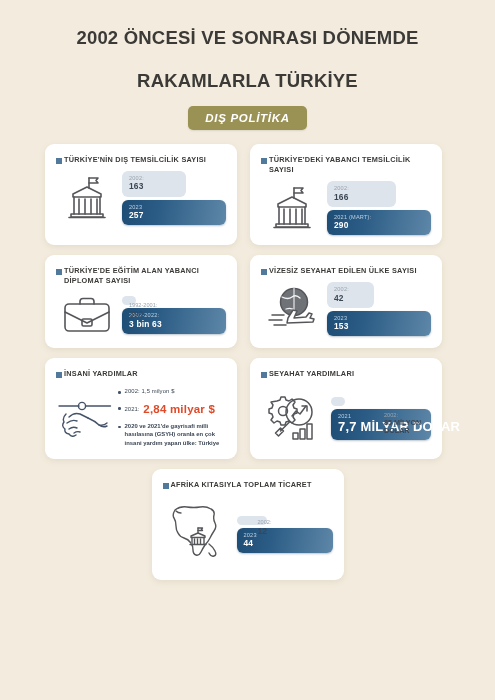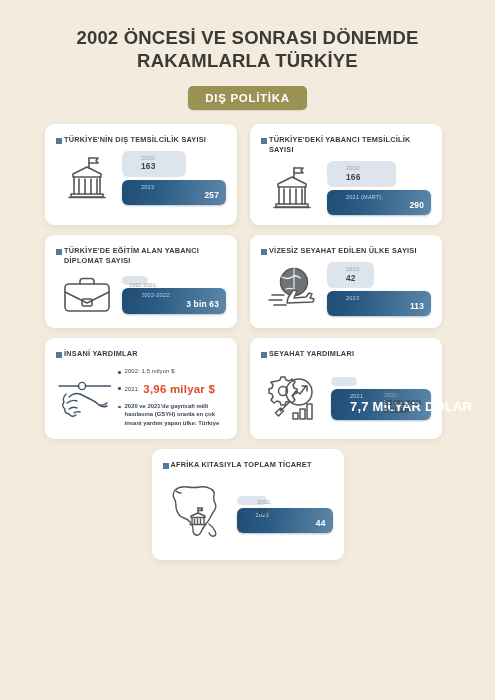--- a/index.html
+++ b/index.html
@@ -27,25 +27,26 @@
     text-align: center;
   }
   .header h1 {
     margin: 0;
     font-size: 18.5px;
     line-height: 1.27;
     font-weight: bold;
     letter-spacing: 0.2px;
     color: #3b3a37;
   }
-  .header h1 .l2 { display: block; }
+  .header h1 .l2 { display: block; margin-top: 20px; }
   .badge-wrap {
     margin-top: 13px;
     display: flex;
     justify-content: center;
+    font-style: italic;
   }
   .badge {
     background: #9a9155;
     color: #ffffff;
     font-size: 11.5px;
     font-weight: bold;
     letter-spacing: 0.7px;
     padding: 6px 17px 6px 17px;
     border-radius: 5px;
     display: inline-block;
@@ -110,21 +111,21 @@
   }
   .bars {
     flex: 1 1 auto;
     display: flex;
     flex-direction: column;
     gap: 3px;
     min-width: 0;
   }
   .bar {
     border-radius: 6px;
-    padding: 4px 7px 5px 19px;
+    padding: 4px 7px 5px 7px;
     box-sizing: border-box;
     position: relative;
   }
   .bar .yr {
     font-size: 5.6px;
     line-height: 1.15;
     letter-spacing: 0.2px;
     white-space: nowrap;
   }
   .bar .vl {
@@ -137,21 +138,21 @@
   .bar.light {
     background: #dde4ec;
   }
   .bar.light .yr { color: #9aa3ad; }
   .bar.light .vl { color: #3b4654; }
   .bar.dark {
     background: linear-gradient(100deg, #1e4d75 0%, #2b5c85 35%, #5e87a8 100%);
     box-shadow: 0 1px 2px rgba(30,60,90,0.30);
   }
   .bar.dark .yr { color: #bcd0e2; }
-  .bar.dark .vl { color: #ffffff; text-align: right; }
+  .bar.dark .vl { color: #ffffff; }
 
   
   .blist {
     flex: 1 1 auto;
     display: flex;
     flex-direction: column;
     gap: 7px;
     padding-right: 2px;
   }
   .bitem {
@@ -302,21 +303,21 @@
             <path d="M8 30 h12 M5 35 h13 M10 40 h12"></path>
           </svg>
         </span>
         <div class="bars">
           <div class="bar light" style="width:45%">
             <div class="yr">2002:</div>
             <div class="vl">42</div>
           </div>
           <div class="bar dark" style="width:100%">
             <div class="yr">2023</div>
-            <div class="vl">113</div>
+            <div class="vl">153</div>
           </div>
         </div>
       </div>
     </div>
 
     <div class="card half" style="padding-bottom:12px;">
       <div class="card-title">
         <span class="sq"></span>
         <span class="t">İNSANİ YARDIMLAR</span>
       </div>
@@ -336,21 +337,21 @@
           </svg>
         </span>
         <div class="blist">
           <div class="bitem">
             <span class="dot"></span>
             <span class="txt">2002: 1,5 milyon $</span>
           </div>
           <div class="bitem" style="align-items:center;">
             <span class="dot" style="margin-top:0;"></span>
             <span class="yr-inline">2021:</span>
-            <span class="big-red">3,96 milyar $</span>
+            <span class="big-red">2,84 milyar $</span>
           </div>
           <div class="bitem">
             <span class="dot"></span>
             <span class="small-note">2020 ve 2021'de gayrisafi milli hasılasına (GSYH) oranla en çok insani yardım yapan ülke: Türkiye</span>
           </div>
         </div>
       </div>
     </div>
 
     <div class="card half">

